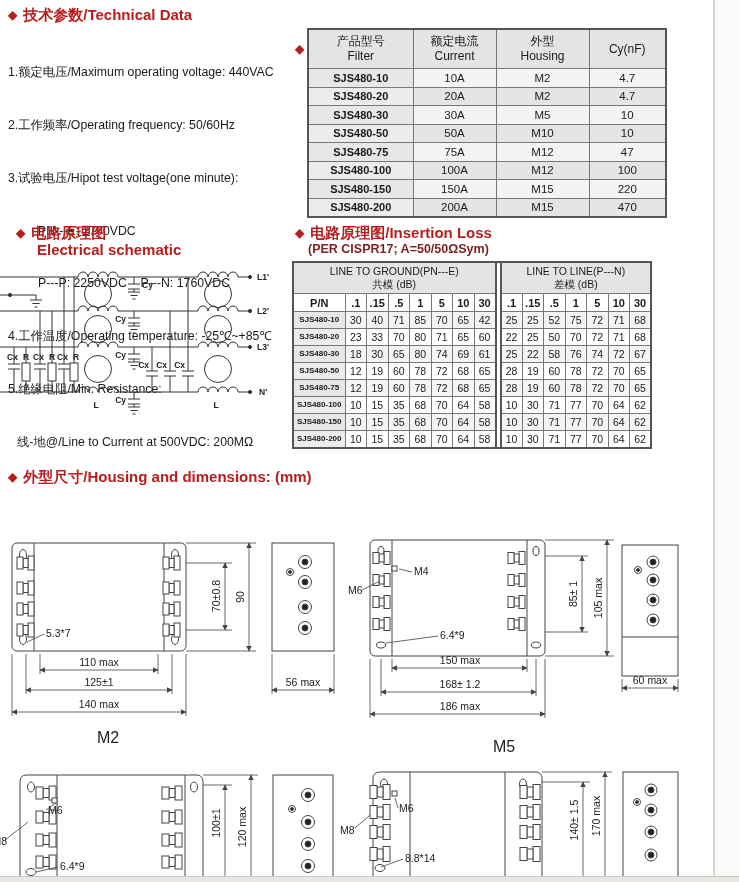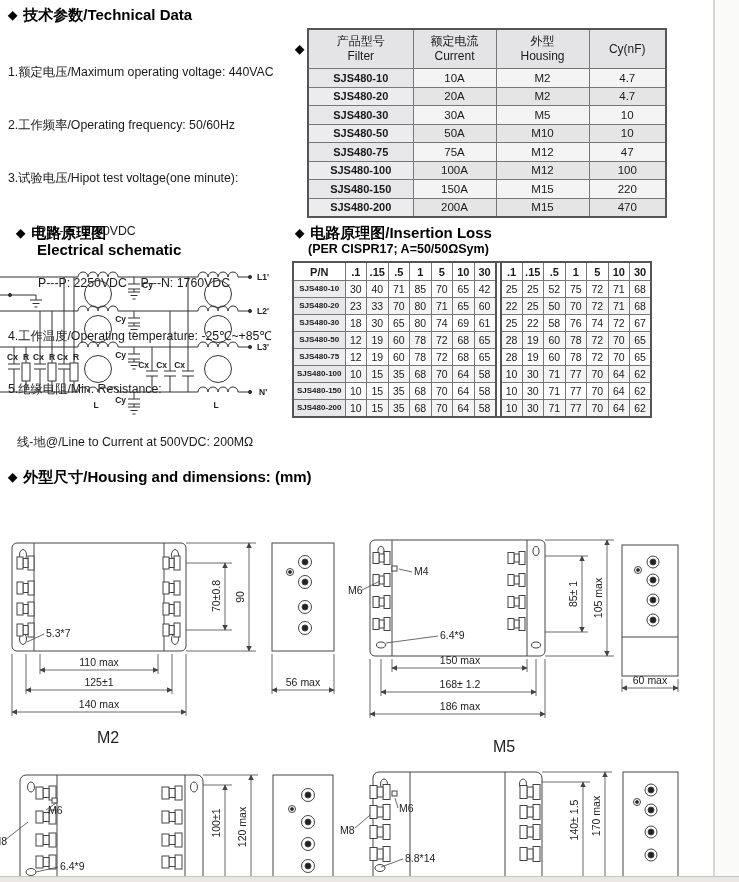--- a/index.html
+++ b/index.html
@@ -1,21 +1,21 @@
 <!DOCTYPE html>
 <html><head>
 <meta charset="utf-8">
 <style>
   html,body{margin:0;padding:0;background:#fff;}
   .page{position:relative;width:739px;height:882px;background:#ffffff;overflow:hidden;
         font-family:"Liberation Sans", sans-serif;color:#1a1a1a;}
   
-  .sec-h{position:absolute;font-weight:bold;font-size:15px;color:#000000;white-space:nowrap;text-align:right;}
+  .sec-h{position:absolute;font-weight:bold;font-size:15px;color:#b91c1c;white-space:nowrap;text-align:right;}
   .sec-h .dm{font-size:12px;margin-right:6px;position:relative;top:-1px;}
-  .sec-sub{position:absolute;font-weight:bold;font-size:12.5px;color:#000000;white-space:nowrap;}
+  .sec-sub{position:absolute;font-weight:bold;font-size:12.5px;color:#7f1d1d;white-space:nowrap;}
   
   .tech{position:absolute;left:8px;top:29px;font-size:12.3px;line-height:17.6px;white-space:pre;}
   .tech .ind1{padding-left:30px;}
   .tech .ind2{padding-left:9px;}
   
   table{border-collapse:collapse;}
   .comp{position:absolute;left:295px;top:28px;width:360px;table-layout:fixed;
         border:2px solid #555;font-size:11.5px;text-align:center;margin-left:12px;}
   .comp th,.comp td{border:1px solid #777;padding:0;height:17.5px;background:#e5e5e5;}
   .comp th{height:38px;font-weight:normal;background:#e4e4e6;font-size:12px;line-height:15px;}
@@ -237,20 +237,31 @@
   <div class="sec-sub" style="left:308px;top:242px;"><span>(PER CISPR17; A=50/50ΩSym)</span></div>
 
   <table class="il">
     <colgroup>
         <col style="width:52px">
         <col span="7" style="width:21.5px">
         <col style="width:5px">
         <col span="7" style="width:21.5px">
       </colgroup>
     <tbody>
+        <tr>
+      <th class="ghead" colspan="8">
+            <span>LINE TO GROUND(PN---E)</span>
+            <span>共模 (dB)</span>
+          </th>
+      <th class="gap"></th>
+      <th class="ghead" colspan="7">
+            <span>LINE TO LINE(P---N)</span>
+            <span>差模 (dB)</span>
+          </th>
+    </tr>
     <tr>
       <th class="pn">P/N</th>
       <th class="fh">.1</th>
           <th class="fh">.15</th>
           <th class="fh">.5</th>
           <th class="fh">1</th>
           <th class="fh">5</th>
           <th class="fh">10</th>
           <th class="fh">30</th>
       <th class="gap"></th>

